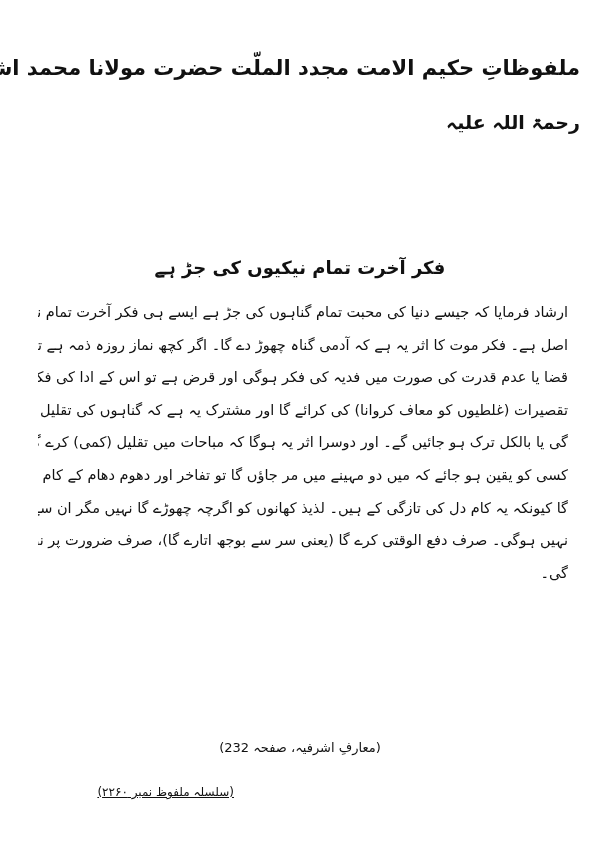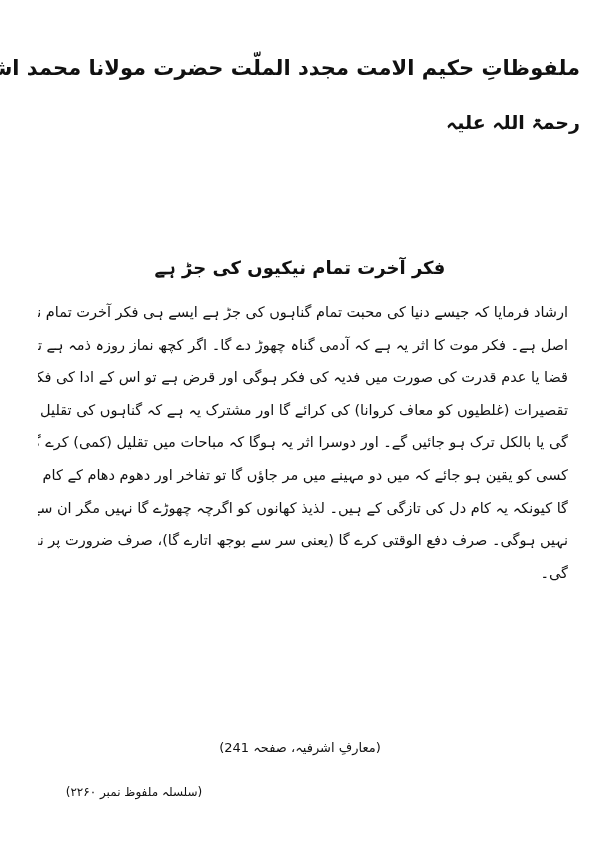--- a/index.html
+++ b/index.html
@@ -76,23 +76,24 @@
       top: 736px;
       text-align: center;
       font-size: 13px;
       line-height: 24px;
     }
     .series {
       position: absolute;
       left: 34px;
       top: 780px;
       width: 200px;
-      text-align: center;
+      text-align: right;
       font-size: 12px;
       line-height: 24px;
+      text-decoration: underline;
     }
   </style>
 </head>
 <body>
 
 <div class="page">
 
   <div class="title">ملفوظاتِ حکیم الامت مجدد الملّت حضرت مولانا محمد اشرف علی تھانوی</div>
 
   <div class="subtitle">رحمۃ اللہ علیہ</div>
@@ -104,17 +105,17 @@
     <span class="body-line">اصل ہے۔ فکر موت کا اثر یہ ہے کہ آدمی گناہ چھوڑ دے گا۔ اگر کچھ نماز روزہ ذمہ ہے تو اس کے</span>
     <span class="body-line">قضا یا عدم قدرت کی صورت میں فدیہ کی فکر ہوگی اور قرض ہے تو اس کے ادا کی فکر ہوگی اور عفو</span>
     <span class="body-line">تقصیرات (غلطیوں کو معاف کروانا) کی کرائے گا اور مشترک یہ ہے کہ گناہوں کی تقلیل ہو جائے</span>
     <span class="body-line">گی یا بالکل ترک ہو جائیں گے۔ اور دوسرا اثر یہ ہوگا کہ مباحات میں تقلیل (کمی) کرے گا مثلاً</span>
     <span class="body-line">کسی کو یقین ہو جائے کہ میں دو مہینے میں مر جاؤں گا تو تفاخر اور دھوم دھام کے کام ہرگز نہ کرے</span>
     <span class="body-line">گا کیونکہ یہ کام دل کی تازگی کے ہیں۔ لذیذ کھانوں کو اگرچہ چھوڑے گا نہیں مگر ان سے دلچسپی</span>
     <span class="body-line">نہیں ہوگی۔ صرف دفع الوقتی کرے گا (یعنی سر سے بوجھ اتارے گا)، صرف ضرورت پر نظر رہے</span>
     <span class="body-line last">گی۔</span>
   </div>
 
-  <div class="source">(معارفِ اشرفیہ، صفحہ 241)</div>
+  <div class="source">(معارفِ اشرفیہ، صفحہ 232)</div>
 
   <div class="series">(سلسلہ ملفوظ نمبر ۲۲۶۰)</div>
 
 </div>
 
 </body></html>

